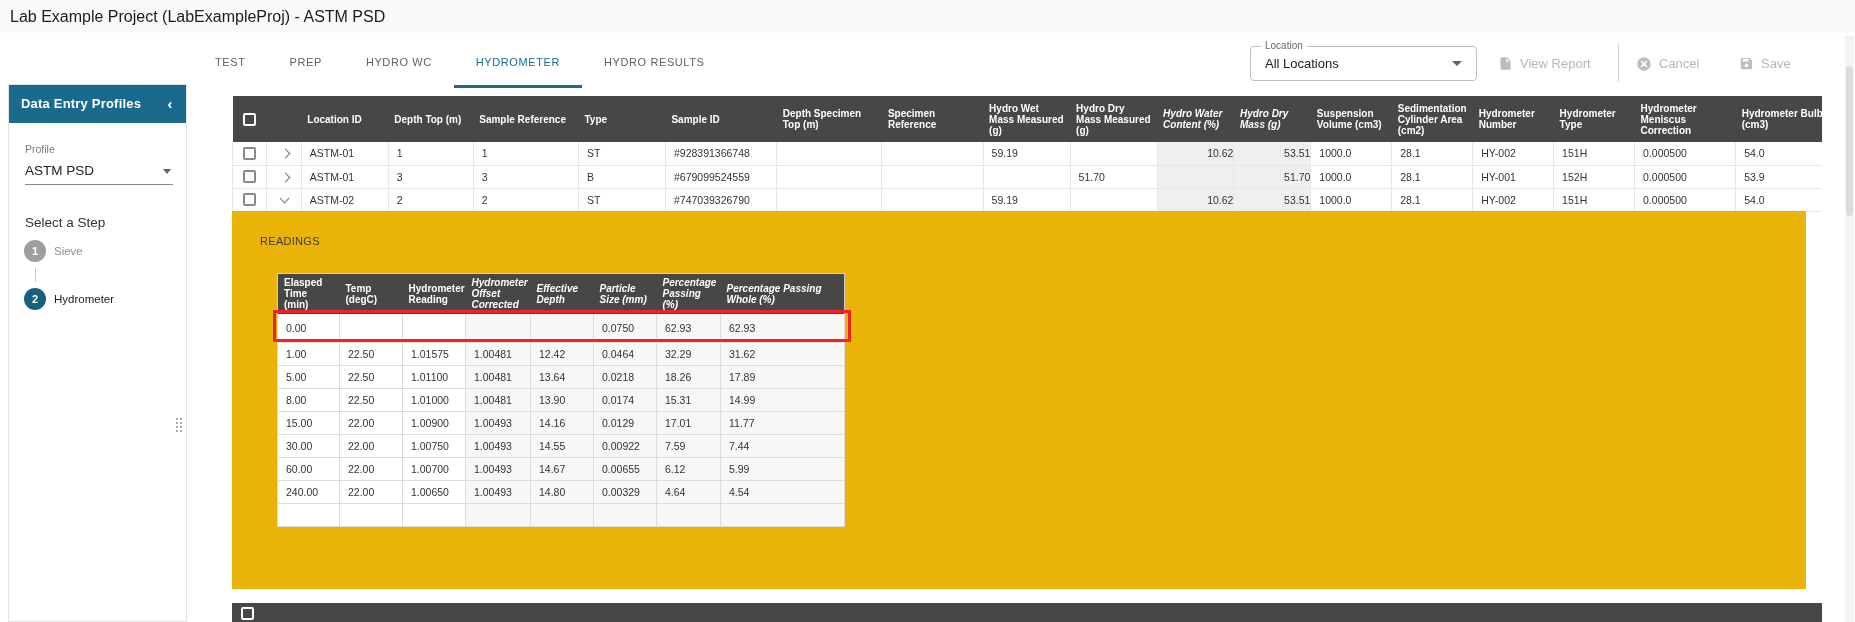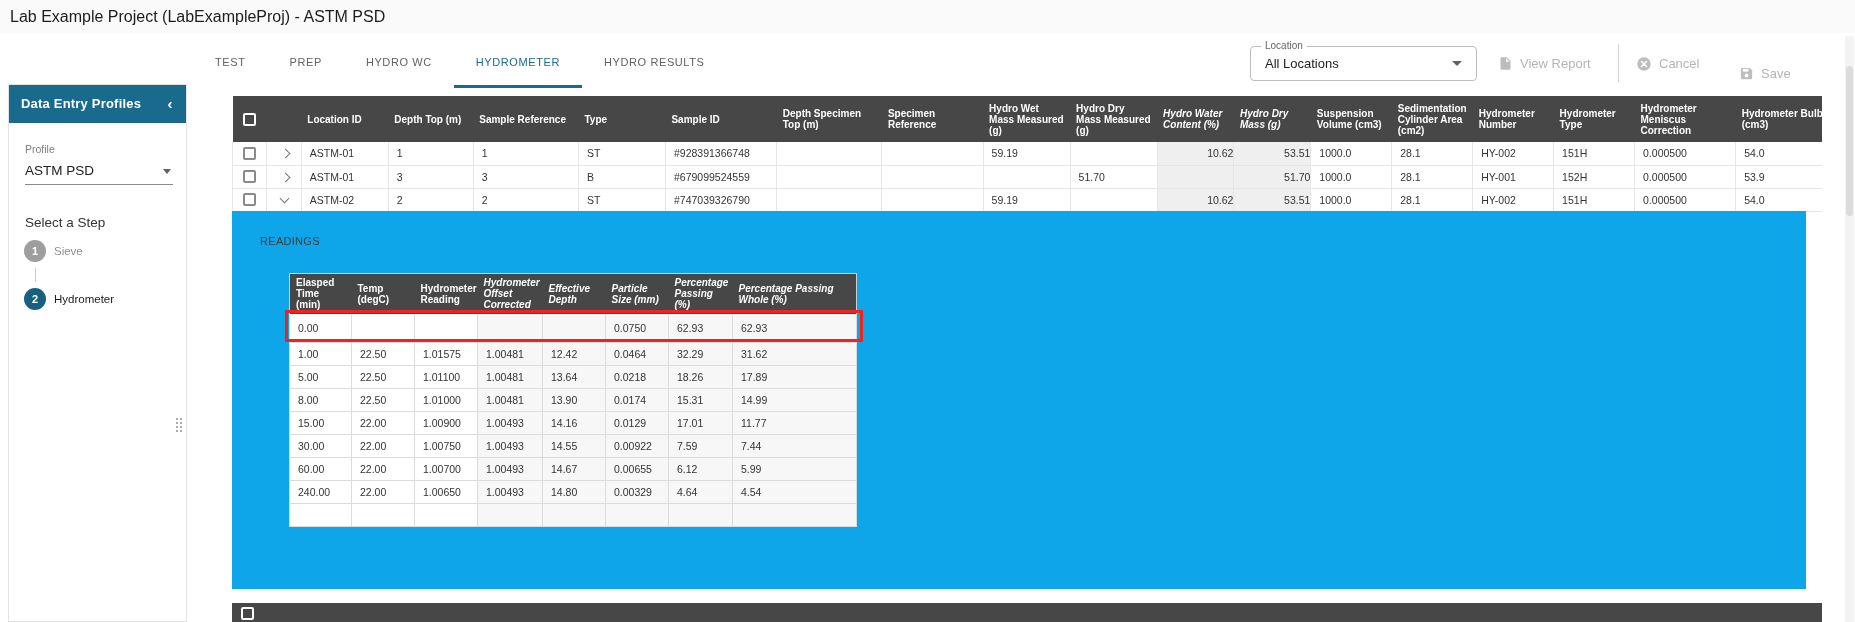--- a/index.html
+++ b/index.html
@@ -35,21 +35,21 @@
   .tab.active { color:var(--accent); border-bottom-color:var(--accent); }
 
   
   .loc-field { position:absolute; left:1250px; top:46px; width:227px; height:35px; border:1px solid #bdbdbd; border-radius:4px; background:#fff; cursor:pointer; }
   .loc-label { position:absolute; left:10px; top:-7px; background:#fff; padding:0 4px; font-size:10px; color:#666; }
   .loc-value { position:absolute; left:14px; top:0; line-height:33px; font-size:13px; color:#212121; }
   .loc-caret { position:absolute; right:14px; top:14px; width:0; height:0; border-left:5px solid transparent; border-right:5px solid transparent; border-top:5.5px solid #5f6368; }
   .tb-btn { position:absolute; top:46px; height:35px; display:flex; align-items:center; gap:7px; font-size:13px; font-weight:500; color:#b5b5b5; cursor:default; }
   .btn-viewreport { left:1498px; }
   .btn-cancel { left:1636px; }
-  .btn-save { left:1739px;align-items:flex-end; }
+  .btn-save { left:1739px; }
   .tb-divider { position:absolute; left:1618px; top:44px; width:1px; height:38px; background:#d5d5d5; }
 
   
   .spec-wrap { position:absolute; left:232px; top:96px; width:1590px; overflow:hidden; }
   table.grid { border-collapse:collapse; table-layout:fixed; background:#fff; }
   table.spec { width:1650px; }
   table.grid thead th { background:#474747; color:#fff; font-size:10px; font-weight:bold; text-align:left; padding:3px 6px; vertical-align:middle; line-height:11px; }
   table.grid thead th.it { font-style:italic; font-weight:600; }
   table.spec thead tr { height:46px; }
   table.spec tbody tr { height:23px; }
@@ -57,21 +57,21 @@
   table.grid td.shaded { background:#efefef;text-align:right; }
   td.cb-cell, th.cb-cell { padding:0 !important; text-align:center; }
   .cb { width:13px; height:13px; border:2px solid #8a8a8a; border-radius:2px; margin:0 auto; background:transparent; cursor:pointer; }
   .cb.head { border-color:#fff; }
   .chev { display:inline-block; width:7px; height:7px; border-right:1.6px solid #757575; border-bottom:1.6px solid #757575; }
   .chev.right { transform:rotate(-45deg); margin-left:2px; }
   .chev.down  { transform:rotate(45deg); margin-bottom:2px; }
   td.exp-cell { text-align:center; padding:0 !important; cursor:pointer; }
 
   
-  .detail-panel { position:absolute; left:232px; top:211px; width:1574px; height:378px; background:#0ea5e9;text-decoration:underline; }
+  .detail-panel { position:absolute; left:232px; top:211px; width:1574px; height:378px; background:#eab308;text-decoration:underline; }
   .readings-label { position:absolute; left:28px; top:24px; font-size:11px; color:#3c3c3c; letter-spacing:.3px; }
   .readings-wrap { position:absolute; left:45px; top:62px; }
   table.readings { width:567px; border:1px solid #cfcfcf; }
   table.readings thead tr { height:40px; }
   table.readings tbody tr { height:23px; }
   table.readings tbody tr.hl { height:29px; }
   table.readings td { border-color:#dcdcdc; }
   table.readings td.comp { background:#f7f7f7; }
   .red-box { position:absolute; left:-4px; top:37px; width:578px; height:32px; border:3px solid var(--red); pointer-events:none; z-index:3; }
 
@@ -284,21 +284,21 @@
             <td>151H</td>
             <td>0.000500</td>
             <td>54.0</td>
           </tr>
         </tbody>
       </table>
   </div>
 
   <div class="detail-panel">
     <div class="readings-label">READINGS</div>
-    <div class="readings-wrap" style="position:absolute;margin-left:12px;">
+    <div class="readings-wrap" style="position:absolute;">
       <table class="grid readings">
           <colgroup>
             <col style="width: 62px;">
             <col style="width: 63px;">
             <col style="width: 63px;">
             <col style="width: 65px;">
             <col style="width: 63px;">
             <col style="width: 63px;">
             <col style="width: 64px;">
             <col style="width: 124px;">

